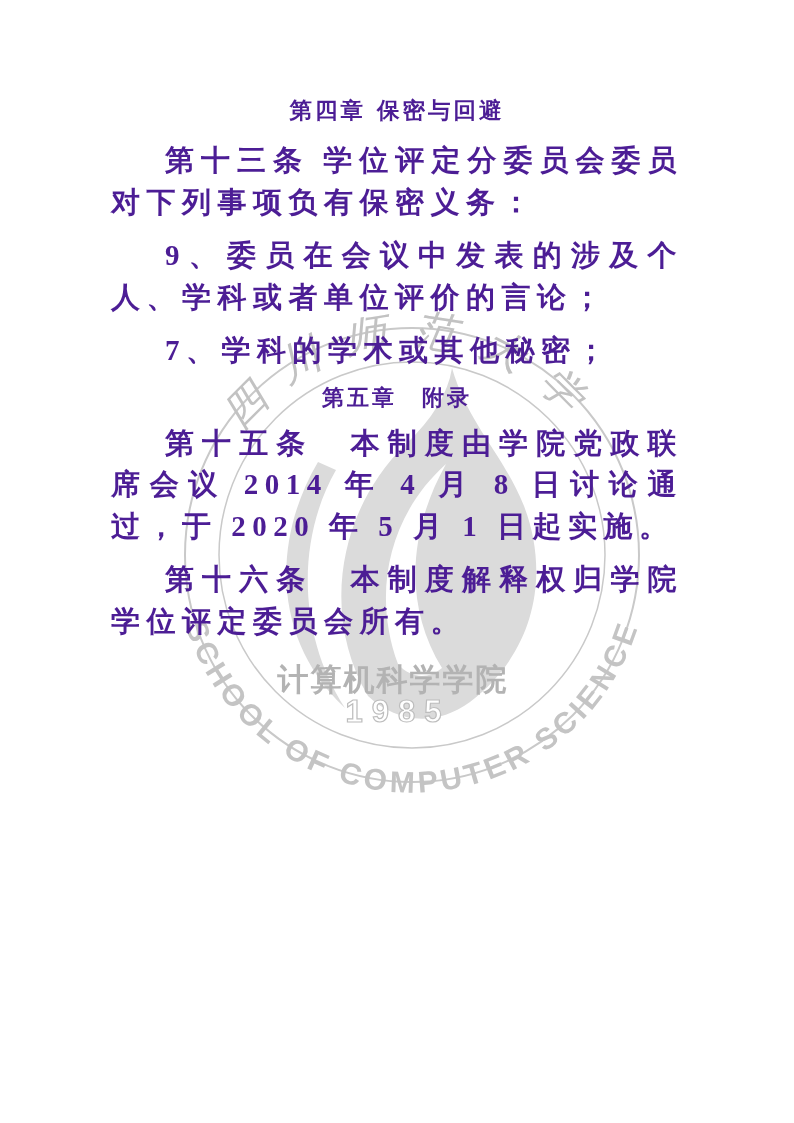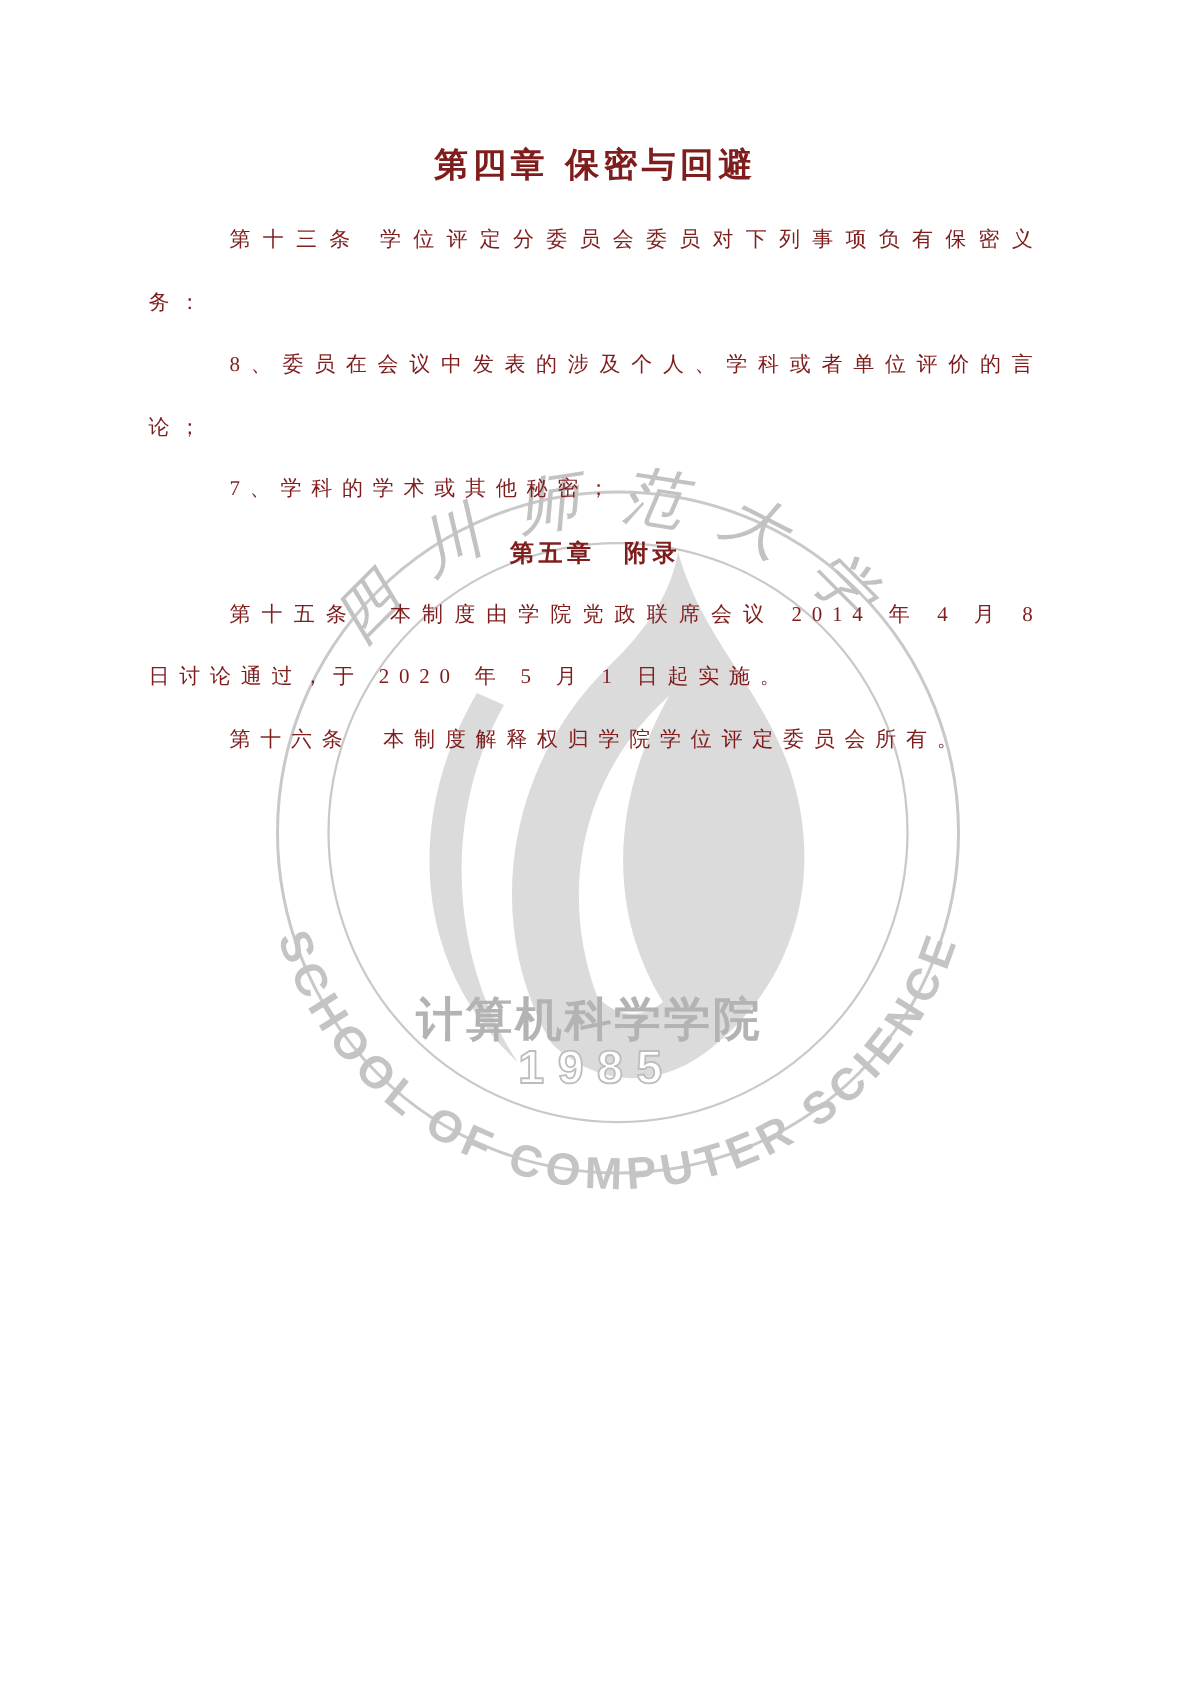--- a/index.html
+++ b/index.html
@@ -43,48 +43,49 @@
     font-size: 31px;
     letter-spacing: 9px;
   }
   
   .content {
     position: absolute;
     left: 99px;
     top: 97px;
     width: 596px;
     z-index: 1;
-    color: #7f1d1d;
+    color: #4c1d95;
   }
   .h1 {
     font-family: "DejaVu Sans", "Liberation Sans", sans-serif;
     font-weight: bold;
     font-size: 22.5px;
     line-height: 27px;
     letter-spacing: 3px;
     text-align: center;
     margin: 0 0 16px 0;
   }
   .h2 {
     font-family: "DejaVu Sans", "Liberation Sans", sans-serif;
     font-weight: bold;
-    font-size: 16px;
+    font-size: 22px;
     line-height: 27px;
     letter-spacing: 3px;
     text-align: center;
     margin: 7px 0 8px 0;
   }
   .para {
     font-family: "Liberation Serif", "DejaVu Serif", serif;
-    font-size: 14px;
+    font-size: 29px;
     line-height: 41.5px;
     letter-spacing: 6.5px;
     text-align: justify;
     text-indent: 54px;
-    margin: 0;
+    margin: 12px;
+    font-weight: bold;
   }
 </style>
 </head>
 <body>
 
 <div class="page">
 
   <svg class="watermark" viewBox="0 0 794 1123" xmlns="http://www.w3.org/2000/svg">
     <defs>
       <path id="arcTop" d="M 222 466 A 210 210 0 0 1 602 466" fill="none"></path>
@@ -112,21 +113,21 @@
 
     <text class="wm-year" x="398" y="722" text-anchor="middle" fill="#ffffff" stroke-width="1.2" stroke="#bdbdbd">1985</text>
   </svg>
 
   <div class="content">
 
     <div class="h1">第四章 保密与回避</div>
 
     <p class="para">第十三条 学位评定分委员会委员对下列事项负有保密义务：</p>
 
-    <p class="para">8、委员在会议中发表的涉及个人、学科或者单位评价的言论；</p>
+    <p class="para">9、委员在会议中发表的涉及个人、学科或者单位评价的言论；</p>
 
     <p class="para">7、学科的学术或其他秘密；</p>
 
 
 
     <div class="h2">第五章　附录</div>
 
     <p class="para">第十五条　本制度由学院党政联席会议 2014 年 4 月 8 日讨论通过，于 2020 年 5 月 1 日起实施。</p>
 
     <p class="para">第十六条　本制度解释权归学院学位评定委员会所有。</p>

